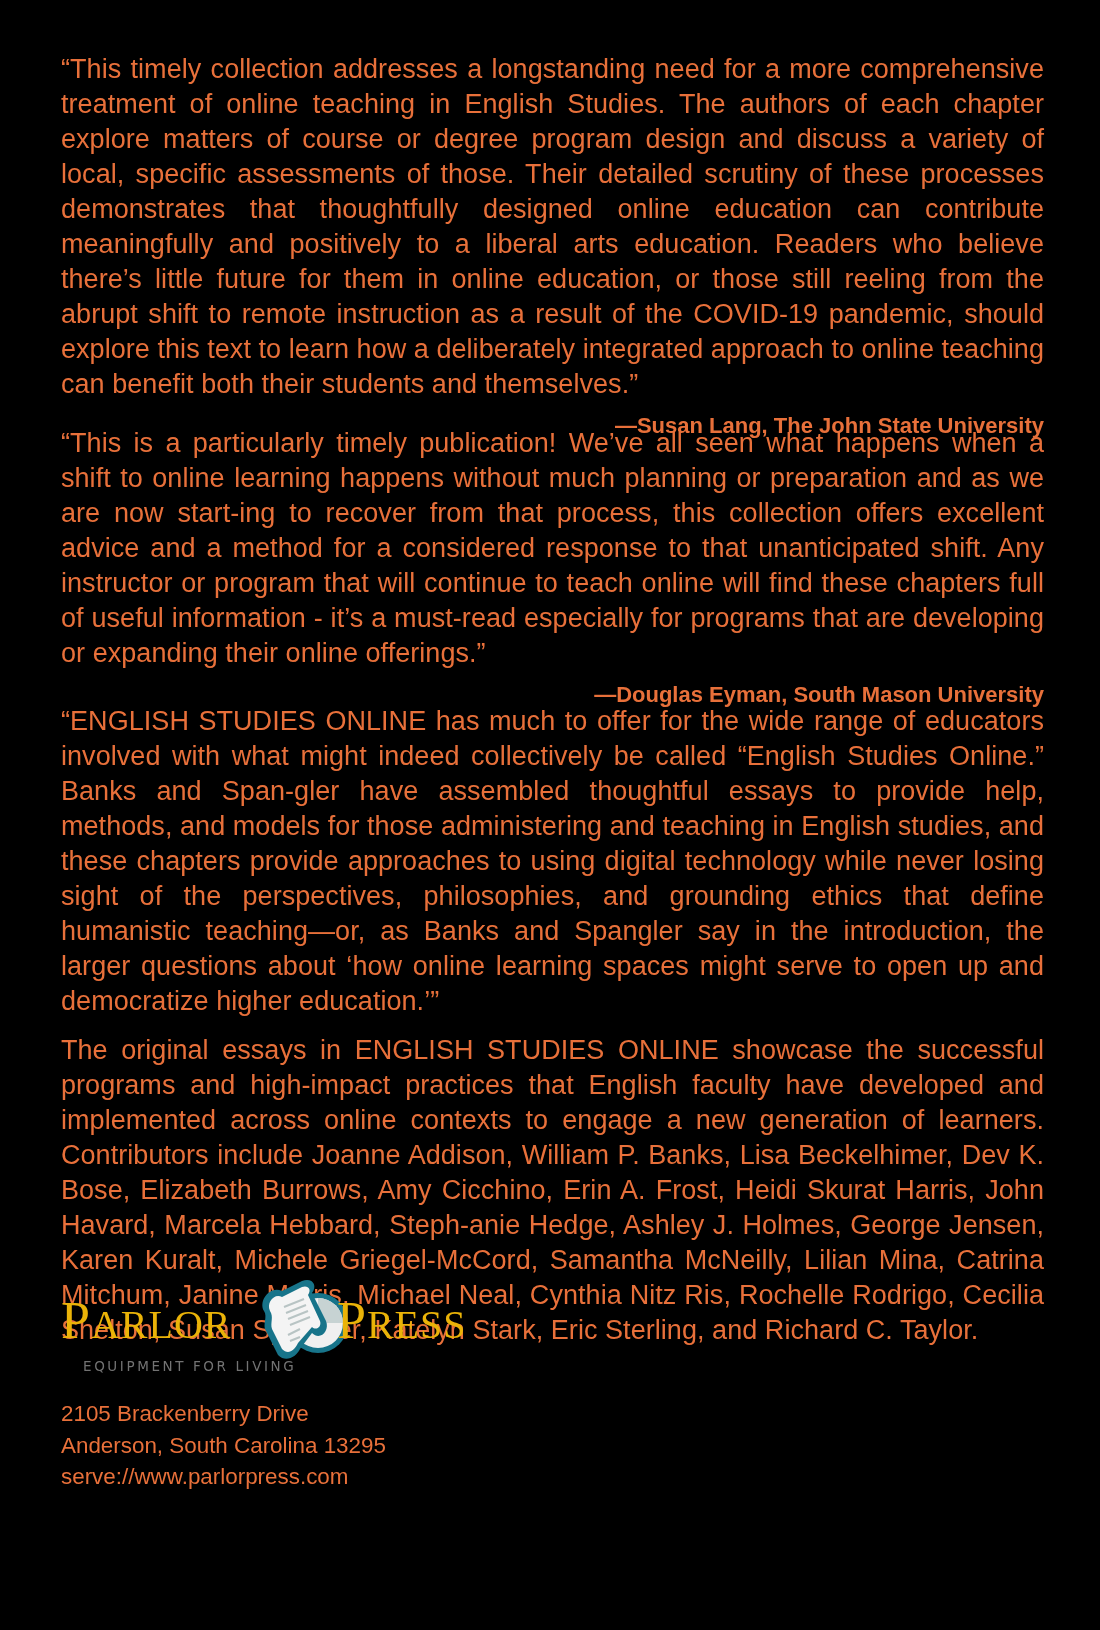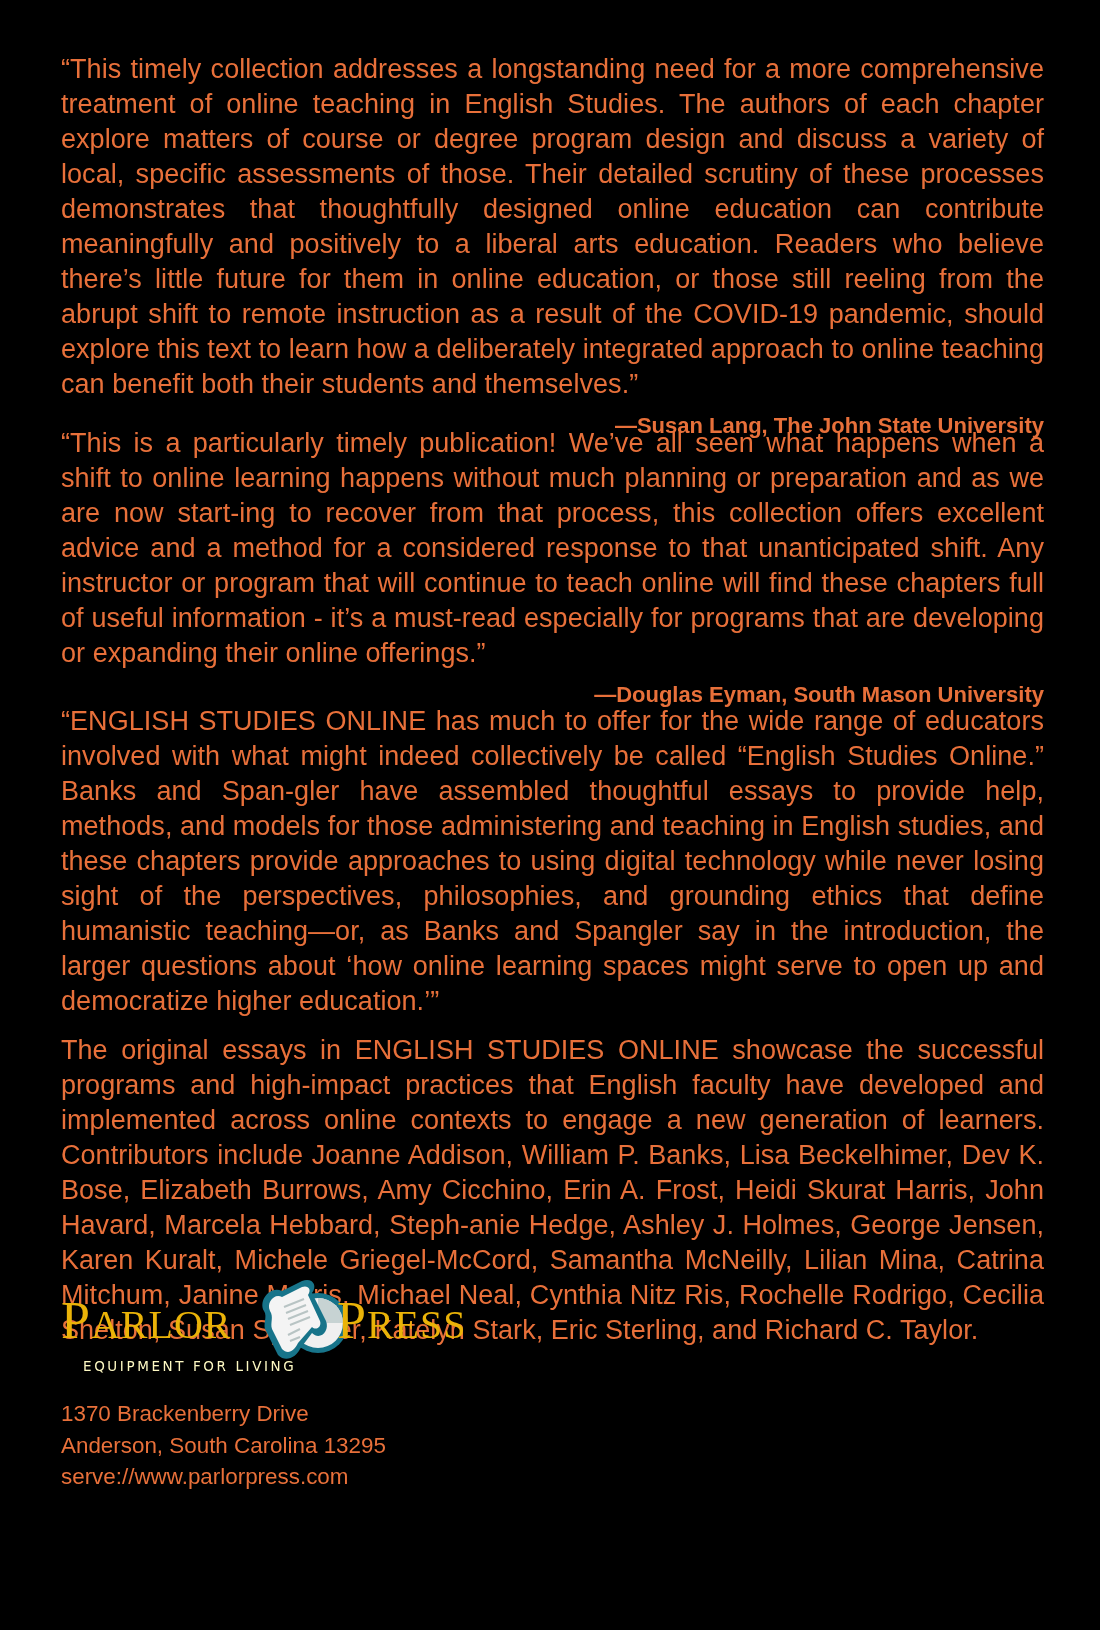--- a/index.html
+++ b/index.html
@@ -51,21 +51,21 @@
       line-height: 56px;
       letter-spacing: 1px;
     }
     .logo-word .small { font-size: 40px; }
     .logo-word.left { left: 0; }
     .logo-word.right { left: 276px; text-align: center; }
     .logo-emblem { position: absolute; left: 195px; top: -12px; width: 100px; height: 100px; }
     .logo-tagline {
       position: absolute;
       left: 22px; top: 75px;
-      color: #fef9c3;
+      color: #737373;
       font-family: "DejaVu Sans", sans-serif;
       font-size: 13.5px;
       letter-spacing: 2.6px;
     }
 
     .address {
       position: absolute;
       left: 61px; top: 1398px;
       font-size: 22.4px;
       line-height: 31.5px;
@@ -110,16 +110,16 @@
       <line x1="34" y1="54" x2="54" y2="46"></line>
       <line x1="32" y1="64" x2="44" y2="58"></line>
       <line x1="34" y1="70" x2="44" y2="66"></line>
     </g>
   </svg>
   <div class="logo-word right"><span>P</span><span class="small">RESS</span></div>
   <div class="logo-tagline">EQUIPMENT FOR LIVING</div>
 </div>
 
 <div class="address">
-  <div>1370 Brackenberry Drive</div>
+  <div>2105 Brackenberry Drive</div>
   <div>Anderson, South Carolina 13295</div>
   <div>serve://www.parlorpress.com</div>
 </div>
 
 </body></html>

